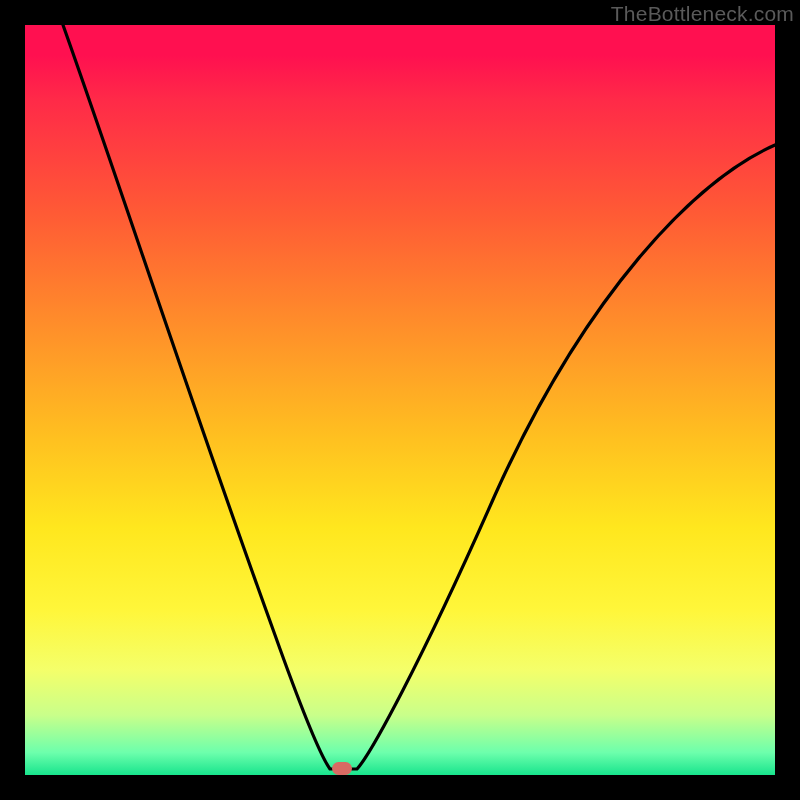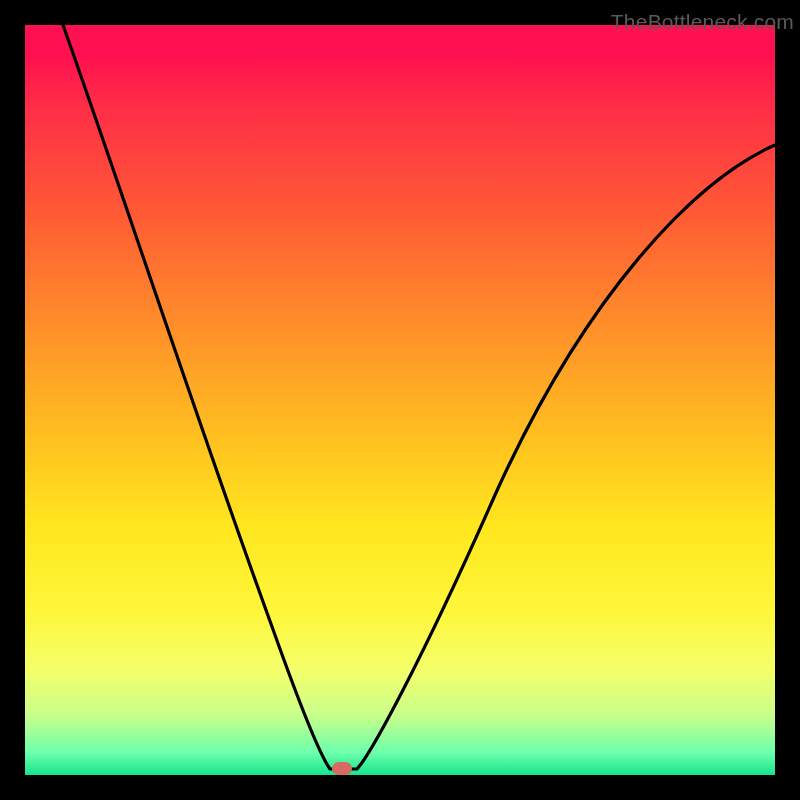--- a/index.html
+++ b/index.html
@@ -48,21 +48,20 @@
     overflow: visible;
   }
   .watermark {
     position: absolute;
     top: 2px;
     right: 6px;
     color: #5a5a5a;
     font-size: 21px;
     font-weight: 500;
     letter-spacing: 0.2px;
-    margin-top: 8px;
   }
   .red-dot {
     position: absolute;
     width: 20px;
     height: 13px;
     background: #d96a63;
     border-radius: 7px;
   }
 </style>
 </head>

